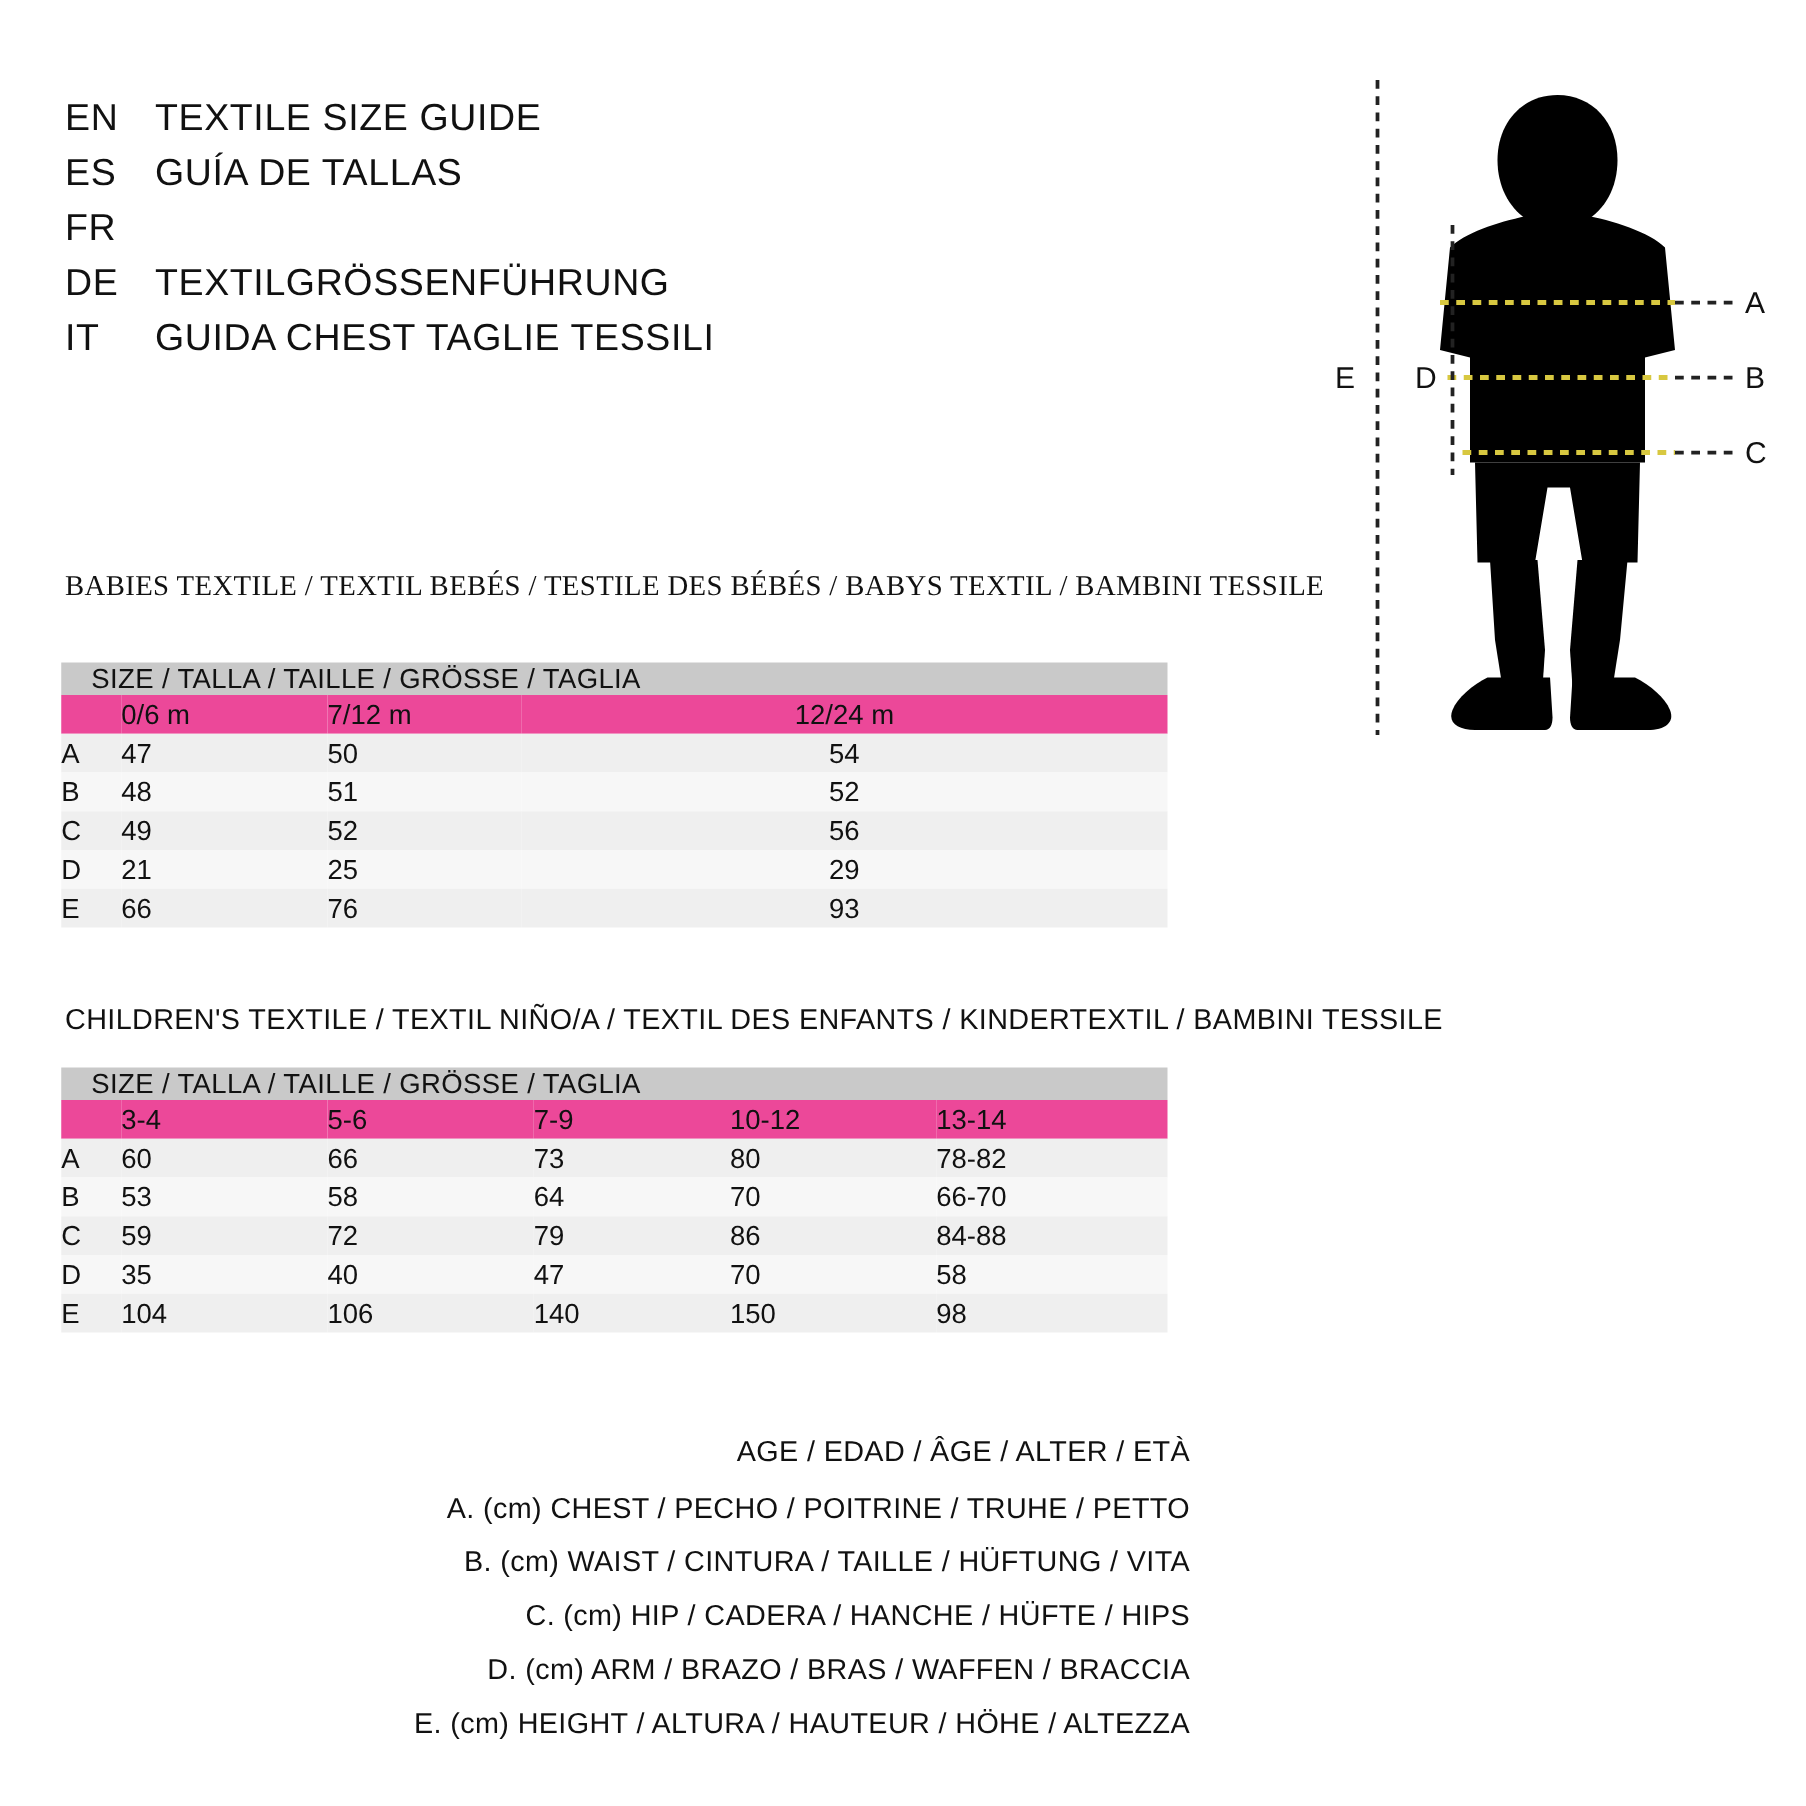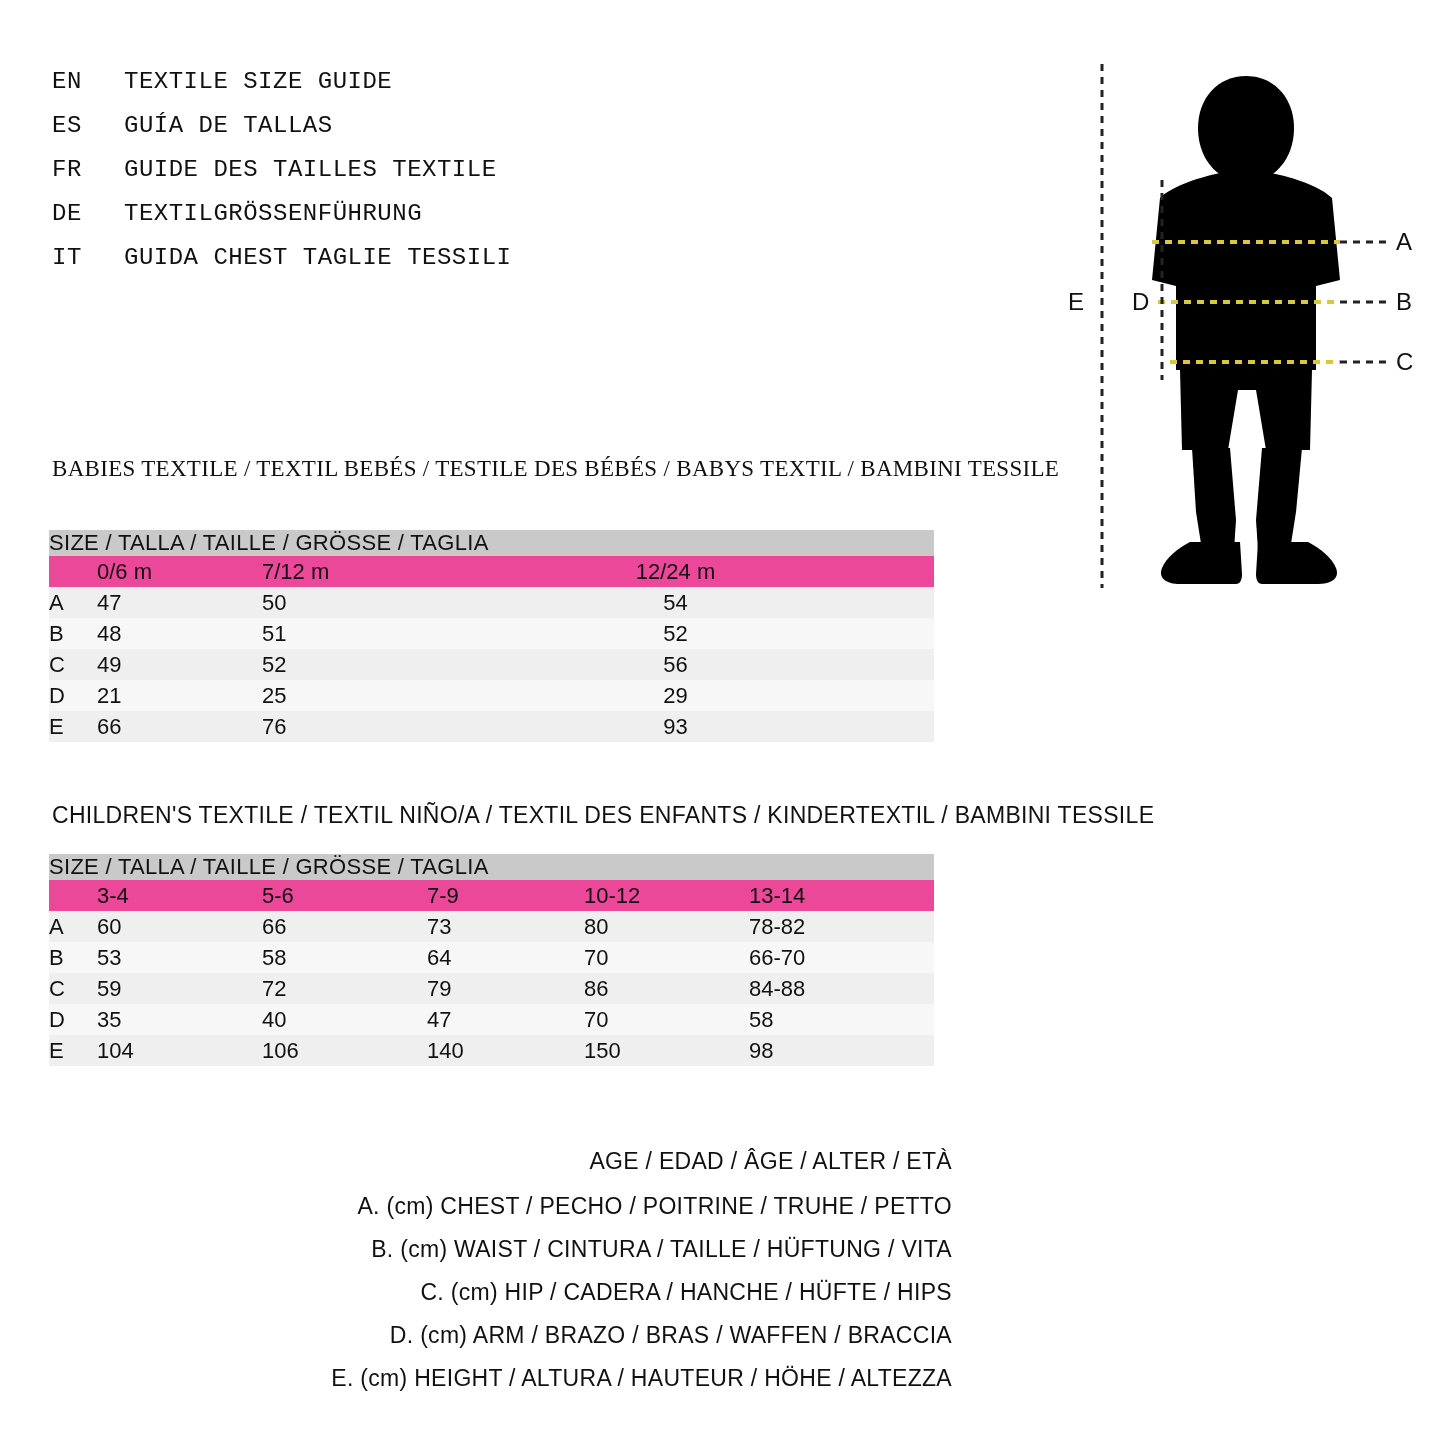--- a/index.html
+++ b/index.html
@@ -18,26 +18,25 @@
 
   
   #header {
     position: absolute;
     left: 52px;
     top: 68px;
     width: 700px;
   }
   .lang-row {
     display: flex;
-    align-items: flex-start;
+    align-items: flex-end;
     height: 44px;
-    font-size: 24px;
+    font-size: 30px;
     letter-spacing: 0.5px;
     color: #111;
-    font-family: Liberation Mono, monospace;
   }
   .lang-code {
     width: 72px;
     flex: 0 0 72px;
   }
   .lang-text {
     flex: 1 1 auto;
   }
 
   
@@ -75,21 +74,21 @@
   .size-table td, .size-table th {
     padding: 0;
     height: 31px;
     font-weight: normal;
     text-align: left;
     vertical-align: middle;
   }
   .hdr-band td {
     background: #c9c9c9;
     font-size: 22px;
-    padding-left: 0;
+    padding-left: 24px;
     height: 21px;
     letter-spacing: 0.3px;
   }
   .row-label {
     width: 48px;
     padding-left: 8px;
     background: inherit;
   }
   .zebra-a td { background: #efefef; }
   .zebra-b td { background: #f7f7f7; }
@@ -136,21 +135,20 @@
   <div class="lang-row">
     <span class="lang-code">EN</span>
     <span class="lang-text">TEXTILE SIZE GUIDE</span>
   </div>
   <div class="lang-row">
     <span class="lang-code">ES</span>
     <span class="lang-text">GUÍA DE TALLAS</span>
   </div>
   <div class="lang-row">
     <span class="lang-code">FR</span>
-    <span class="lang-text">GUIDE DES TAILLES TEXTILE</span>
   </div>
   <div class="lang-row">
     <span class="lang-code">DE</span>
     <span class="lang-text">TEXTILGRÖSSENFÜHRUNG</span>
   </div>
   <div class="lang-row">
     <span class="lang-code">IT</span>
     <span class="lang-text">GUIDA CHEST TAGLIE TESSILI</span>
   </div>
 </div>

